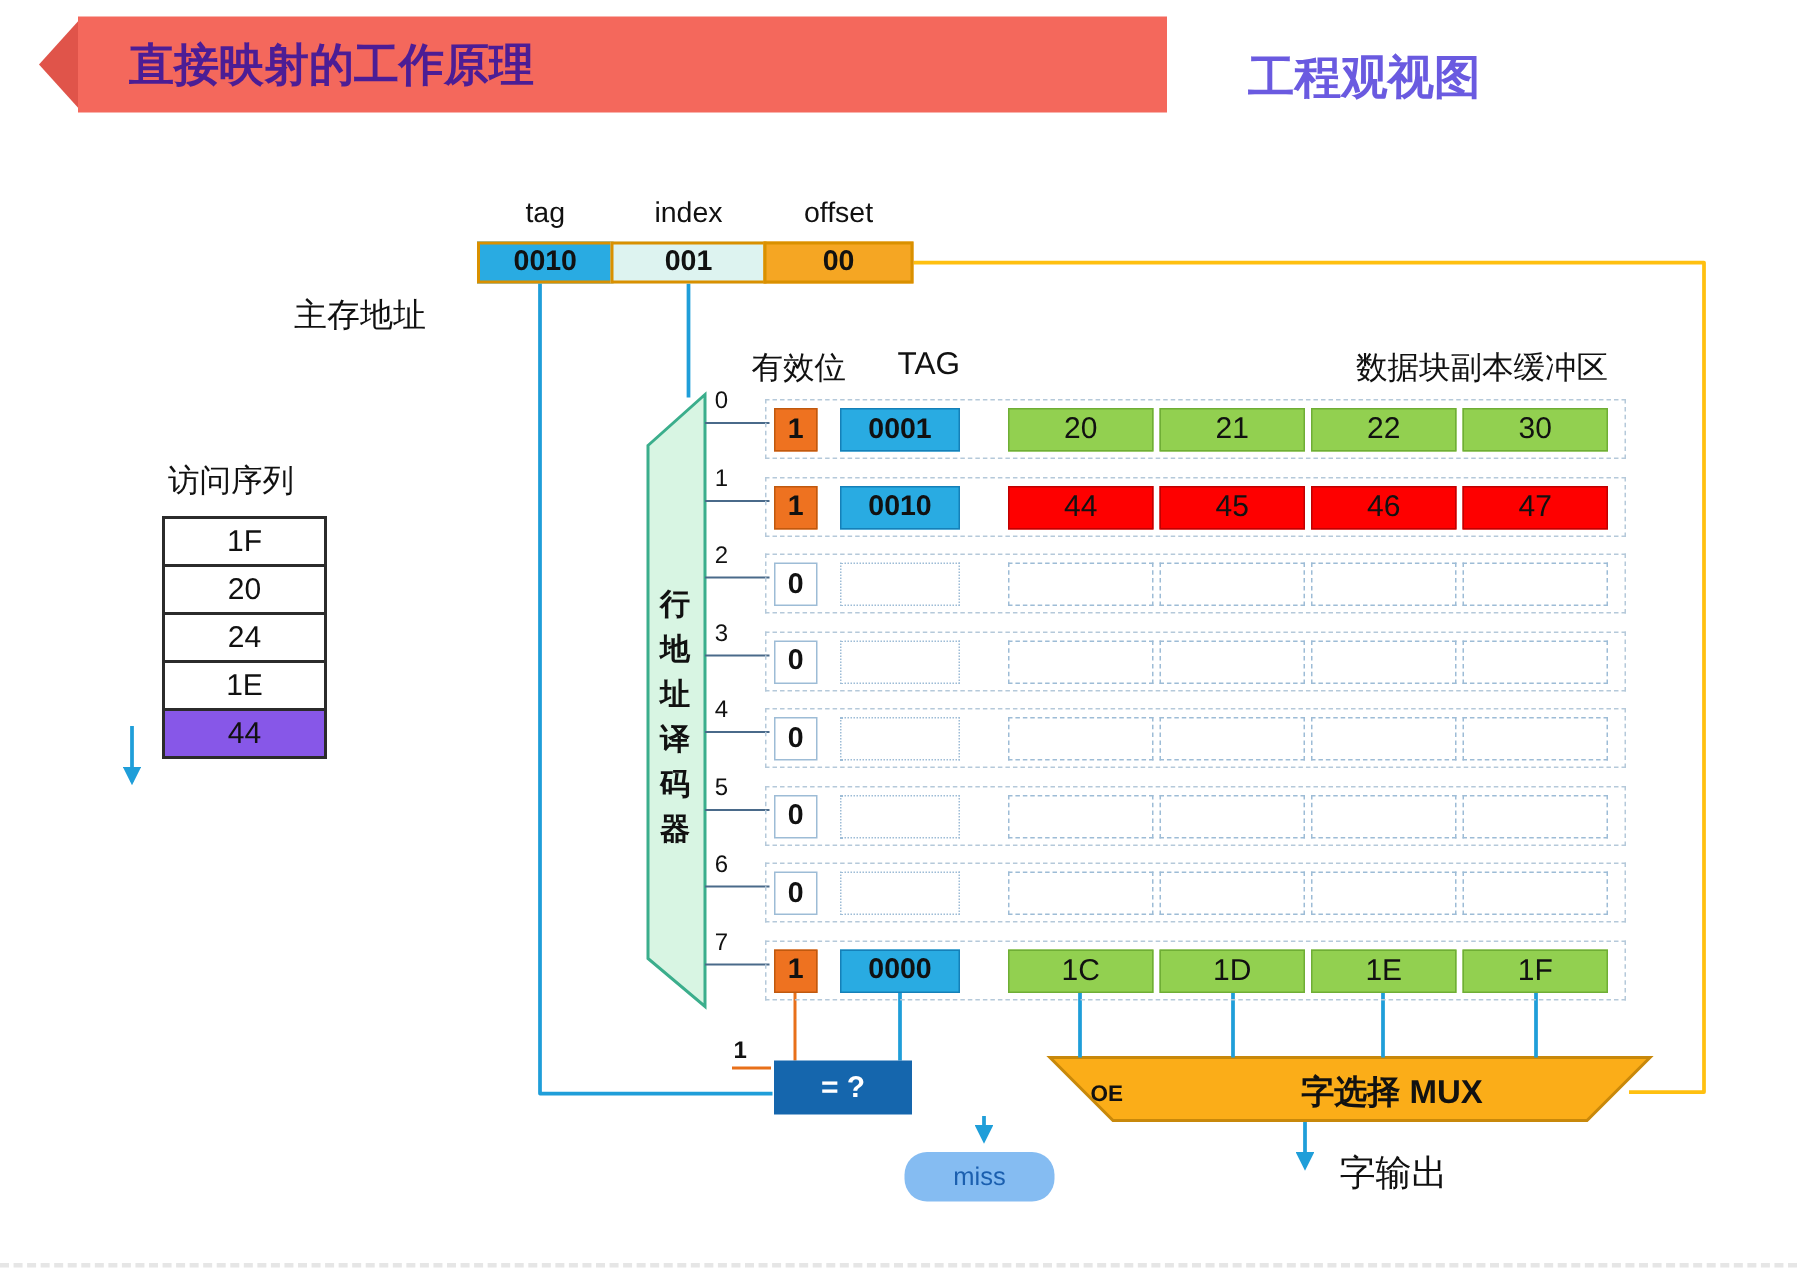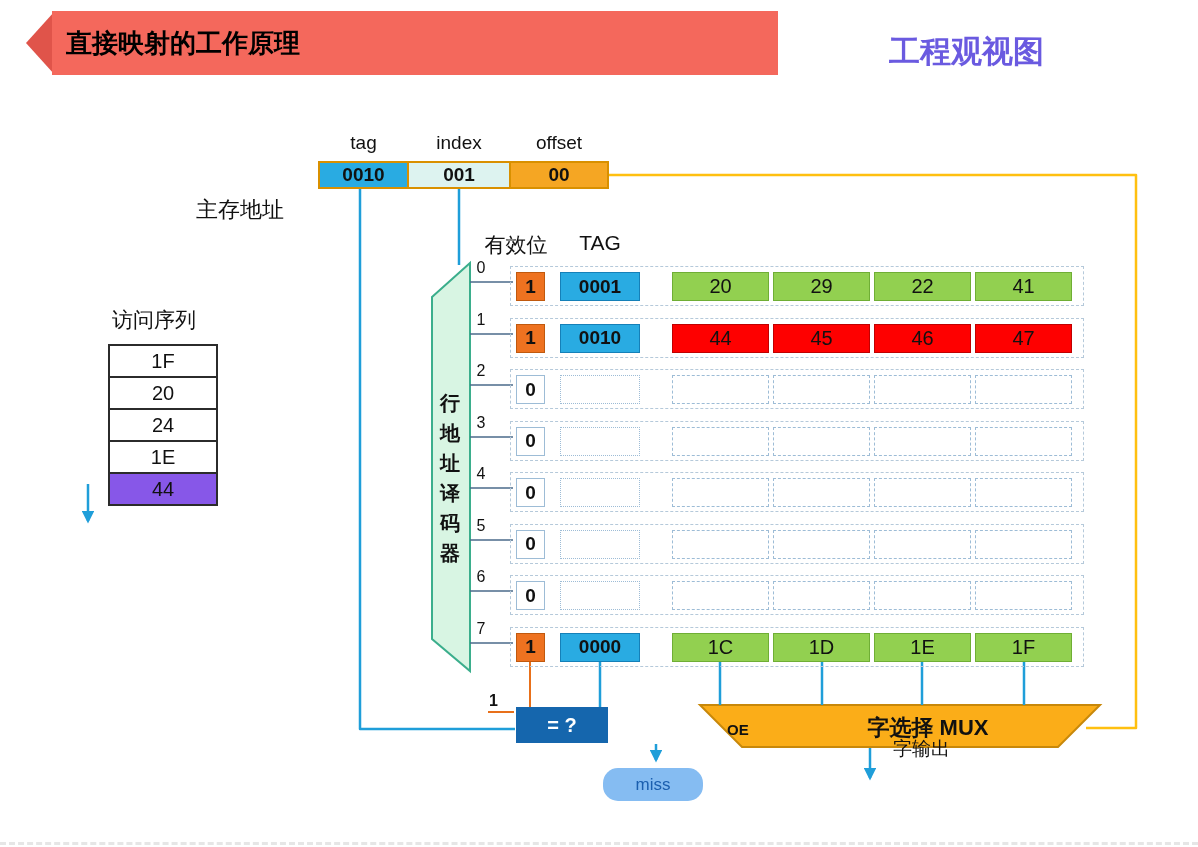--- a/index.html
+++ b/index.html
@@ -23,22 +23,22 @@
 
   .banner-arrow {
     left: 26px; top: 12px; width: 0; height: 0;
     border-top: 31px solid transparent; border-bottom: 31px solid transparent;
     border-right: 28px solid var(--banner-dark);
   }
   .banner {
     left: 52px; top: 11px; width: 726px; height: 64px; background: var(--banner);
     display: flex; align-items: center; padding-left: 14px;
   }
-  .banner-title { font-size: 26px; font-weight: bold; color: #000000; }
-  .view-title { left: 889px; top: 31px; font-size: 31px; font-weight: bold; color: var(--title-purple); }
+  .banner-title { font-size: 30px; font-weight: bold; color: #4c1d95; margin-left: 20px; }
+  .view-title { left: 832px; top: 31px; font-size: 31px; font-weight: bold; color: var(--title-purple); }
 
   .addr-label { left: 196px; top: 163px; font-size: 22px; margin-top: 32px; }
   .fld-label { position: absolute; top: 132px; text-align: center; font-size: 19px; }
   .fl-tag    { left: 318px; width: 91px; }
   .fl-index  { left: 407px; width: 104px; }
   .fl-offset { left: 509px; width: 100px; }
   .fld {
     position: absolute; top: 161px; height: 28px;
     border: 2px solid var(--addr-border);
     display: flex; align-items: center; justify-content: center;
@@ -55,21 +55,21 @@
     display: flex; align-items: center; justify-content: center; font-size: 20px;
   }
   .seq-item:first-child { margin-top: 0; }
   .seq-item.hl { background: var(--highlight-purple); }
 
   .decoder-label {
     left: 437px; top: 388px; width: 26px; text-align: center;
     font-size: 20px; font-weight: bold; line-height: 30px; white-space: pre-line;
   }
 
-  .hdr { position: absolute; top: 231px; font-size: 21px; text-align: center; }
+  .hdr { position: absolute; top: 231px; font-size: 21px; text-align: right; }
   .hdr-valid { left: 468px; width: 96px; }
   .hdr-tag   { left: 560px; width: 80px; }
   .hdr-data  { left: 672px; width: 400px; }
 
   .cache-row { position: absolute; left: 0; width: 1198px; height: 40px; }
   .row-outline { position: absolute; left: 510px; top: -6px; width: 574px; height: 40px; border: 1px dashed #b5c9da; }
   .row-index { position: absolute; left: 472px; top: -13px; width: 18px; text-align: center; font-size: 16px; }
   .cell {
     position: absolute; top: 0; height: 29px;
     display: flex; align-items: center; justify-content: center; font-size: 19px;
@@ -92,21 +92,21 @@
     display: flex; align-items: center; justify-content: center;
   }
   .bit-label { left: 489px; top: 692px; font-size: 16px; font-weight: bold; }
   .miss-box {
     left: 603px; top: 768px; width: 100px; height: 33px;
     background: var(--miss-bg); color: var(--miss-text); font-size: 17px;
     display: flex; align-items: center; justify-content: center; border-radius: 15px;
   }
   .mux-label { left: 778px; top: 713px; width: 300px; text-align: center; font-size: 22px; font-weight: bold; }
   .oe-label  { left: 727px; top: 721px; font-size: 15px; font-weight: bold; }
-  .out-label { left: 893px; top: 736px; font-size: 19px; font-family: Liberation Serif, serif; }
+  .out-label { left: 893px; top: 766px; font-size: 24px; font-family: Liberation Serif, serif; }
   .watermark { left: 942px; top: 791px; font-size: 27px; color: #9e9e9e; }
   .bottom-strip { left: 0; top: 842px; width: 1198px; border-top: 3px dashed #e6e6e6; }
 </style>
 </head>
 <body>
 
 <div class="canvas">
 
   <svg class="overlay">
     <defs>
@@ -170,31 +170,32 @@
 
   <div class="abs decoder-label">行
 地
 址
 译
 码
 器</div>
 
   <div class="hdr hdr-valid">有效位</div>
   <div class="hdr hdr-tag">TAG</div>
+  <div class="hdr hdr-data">数据块副本缓冲区</div>
 
   <div id="cache-rows">
       <div class="cache-row" style="top: 272px;">
     <div class="row-outline"></div>
     <div class="row-index">0</div>
     <div class="cell valid on">1</div>
     <div class="cell tagc filled">0001</div>
     <div class="cell data d0 green">20</div>
-    <div class="cell data d1 green">29</div>
+    <div class="cell data d1 green">21</div>
     <div class="cell data d2 green">22</div>
-    <div class="cell data d3 green">41</div>
+    <div class="cell data d3 green">30</div>
   </div>
       <div class="cache-row" style="top: 323.5px;">
     <div class="row-outline"></div>
     <div class="row-index">1</div>
     <div class="cell valid on">1</div>
     <div class="cell tagc filled">0010</div>
     <div class="cell data d0 red">44</div>
     <div class="cell data d1 red">45</div>
     <div class="cell data d2 red">46</div>
     <div class="cell data d3 red">47</div>

